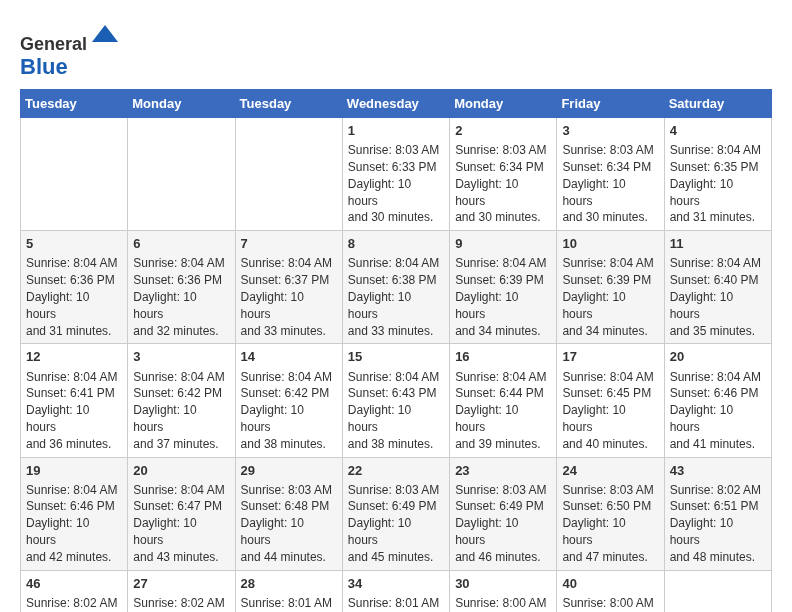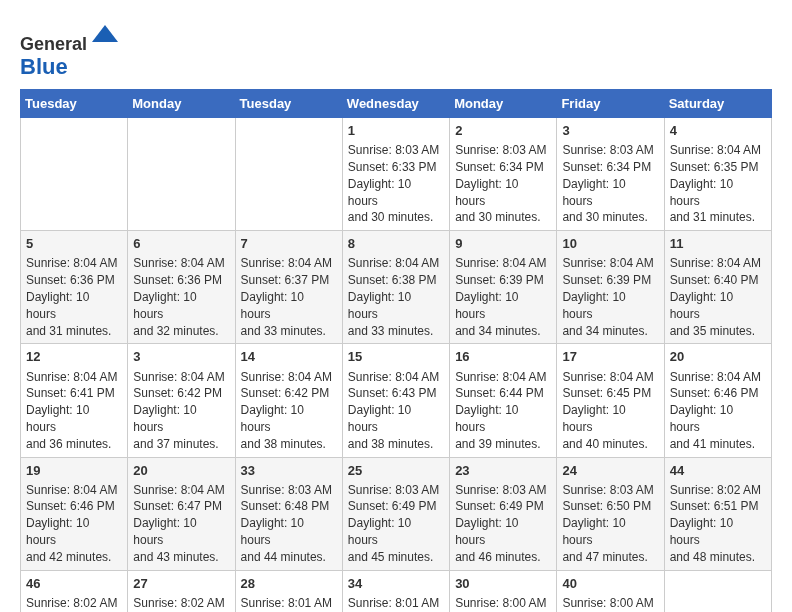--- a/index.html
+++ b/index.html
@@ -264,49 +264,49 @@
 and 42 minutes.</div>
         </td>
         <td>
           <div class="day-num">20</div>
           <div class="day-info" style="white-space: pre-line;">Sunrise: 8:04 AM
 Sunset: 6:47 PM
 Daylight: 10 hours
 and 43 minutes.</div>
         </td>
         <td>
-          <div class="day-num">33</div>
+          <div class="day-num">29</div>
           <div class="day-info" style="white-space: pre-line;">Sunrise: 8:03 AM
 Sunset: 6:48 PM
 Daylight: 10 hours
 and 44 minutes.</div>
         </td>
         <td>
-          <div class="day-num">25</div>
+          <div class="day-num">22</div>
           <div class="day-info" style="white-space: pre-line;">Sunrise: 8:03 AM
 Sunset: 6:49 PM
 Daylight: 10 hours
 and 45 minutes.</div>
         </td>
         <td>
           <div class="day-num">23</div>
           <div class="day-info" style="white-space: pre-line;">Sunrise: 8:03 AM
 Sunset: 6:49 PM
 Daylight: 10 hours
 and 46 minutes.</div>
         </td>
         <td>
           <div class="day-num">24</div>
           <div class="day-info" style="white-space: pre-line;">Sunrise: 8:03 AM
 Sunset: 6:50 PM
 Daylight: 10 hours
 and 47 minutes.</div>
         </td>
         <td>
-          <div class="day-num">44</div>
+          <div class="day-num">43</div>
           <div class="day-info" style="white-space: pre-line;">Sunrise: 8:02 AM
 Sunset: 6:51 PM
 Daylight: 10 hours
 and 48 minutes.</div>
         </td>
       </tr>
       <tr>
         <td>
           <div class="day-num">46</div>
           <div class="day-info" style="white-space: pre-line;">Sunrise: 8:02 AM

